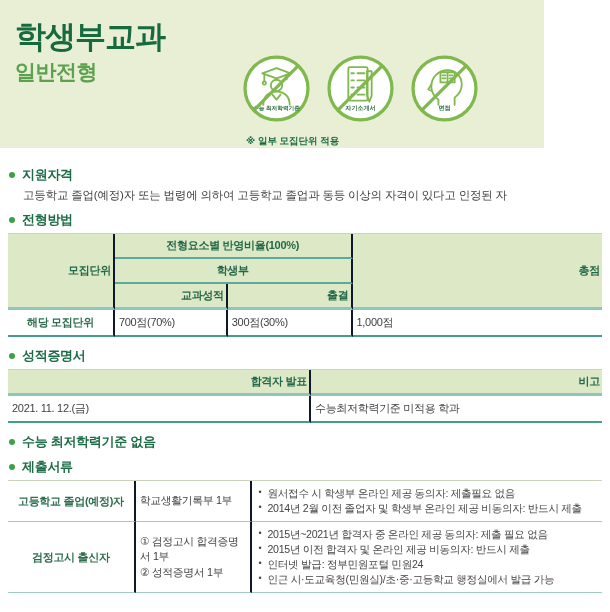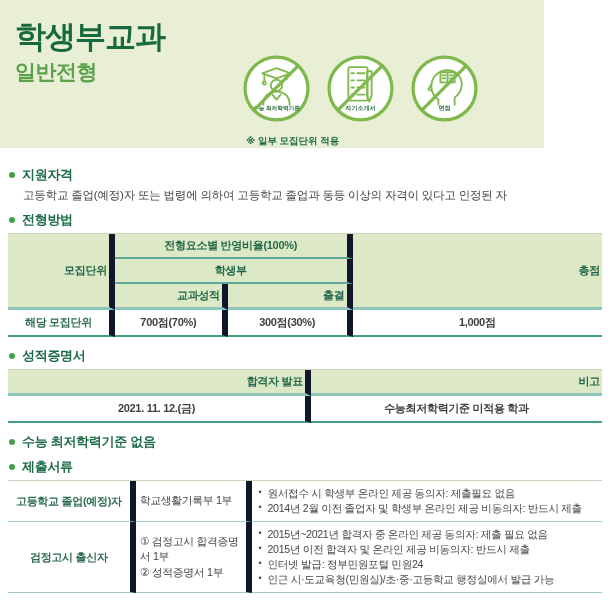--- a/index.html
+++ b/index.html
@@ -19,26 +19,26 @@
   
   .content { padding:11px 8px 0 8px; }
   .sec-h { display:flex; align-items:center; font-size:13px; font-weight:800; color:#1b6b45; letter-spacing:-0.3px; margin:7px 0 4px 0; }
   .sec-h::before { content:""; width:6px; height:6px; border-radius:50%; background:#3fa049; margin:0 7px 0 1px; flex:0 0 auto; }
   .body-text { font-size:11.5px; color:#3f3f3f; margin:2px 0 8px 15px; letter-spacing:-0.2px; }
 
   
   table { width:594px; margin:4px 0 10px 0; border-spacing:0; border-collapse:separate; border-top:1px solid #c9d4ba; table-layout:fixed; }
   th { background:#dde9c6; color:#23684a; font-weight:700; font-size:11px; text-align:center; padding:4px 2px; letter-spacing:-0.3px; }
   td { background:#fff; font-size:11px; color:#3f3f3f; padding:5px 4px; letter-spacing:-0.3px; }
-  .v-div { border-right:6px solid #0f172a; }
+  .v-div { border-right:2px solid #0f172a; }
   .h-div { border-bottom:2px solid #5fa99c; }
   .under-head { border-bottom:3px solid #8ec6bb;text-align:right; }
   .tbl-bottom td { border-bottom:2px solid #459e8d; }
   .row-sep td { border-bottom:1px solid #9fccc2; }
-  td.center { text-align:center;font-weight:bold; }
+  td.center { text-align:left; }
   td.rowlabel { text-align:center; font-weight:700; color:#2e6e4e; vertical-align:middle; }
   td.docs { vertical-align:middle; font-size:10.8px; line-height:1.45; }
   td.notes { vertical-align:middle; font-size:10.6px; padding:5px 6px; }
   .note-li { position:relative; padding-left:10px; line-height:1.42; color:#444; }
   .note-li::before { content:"•"; position:absolute; left:1px; top:0; color:#444; font-size:9px; }
 </style>
 </head>
 <body>
 
 <div class="page">

